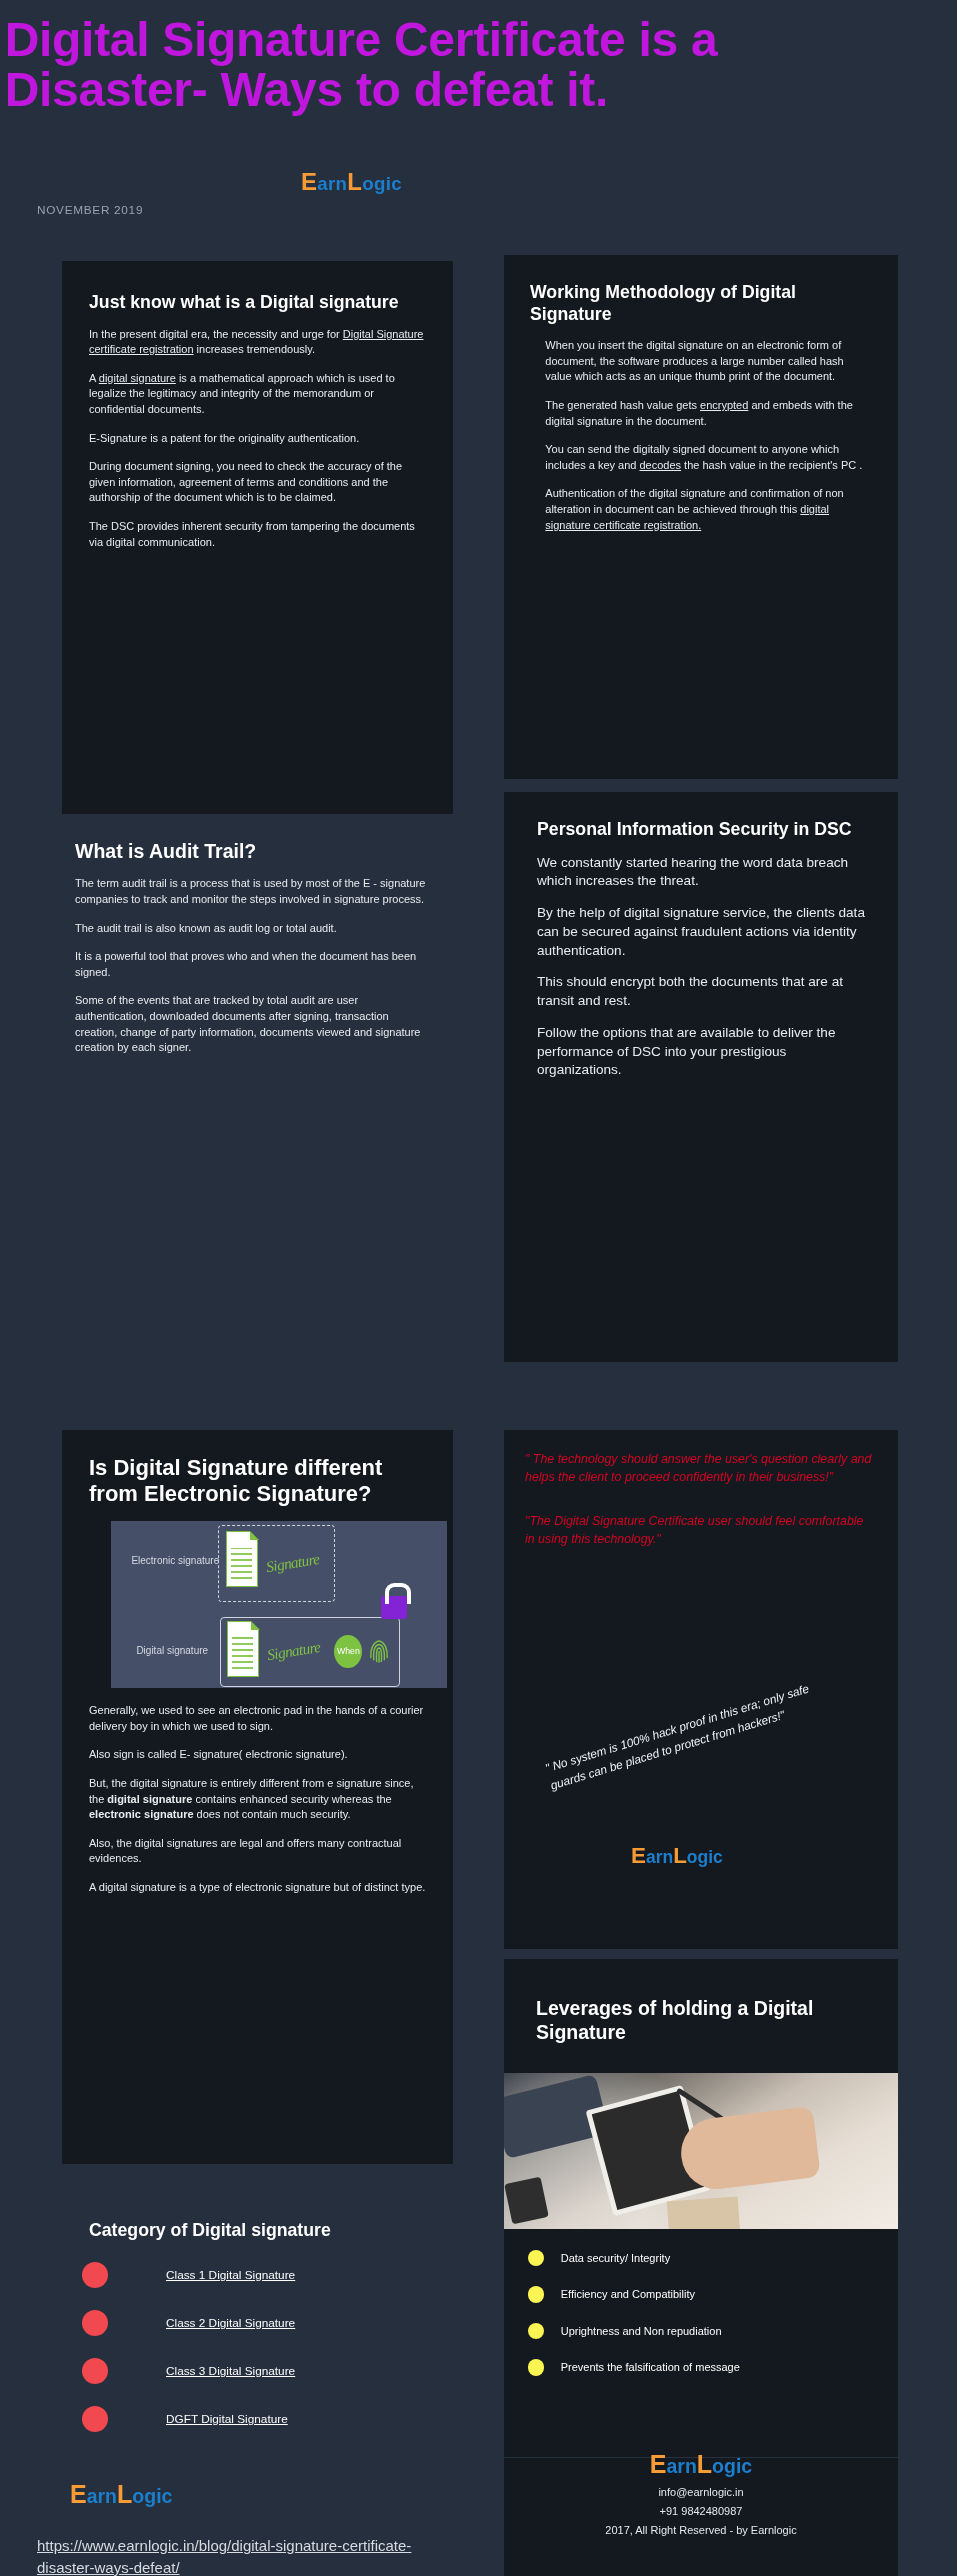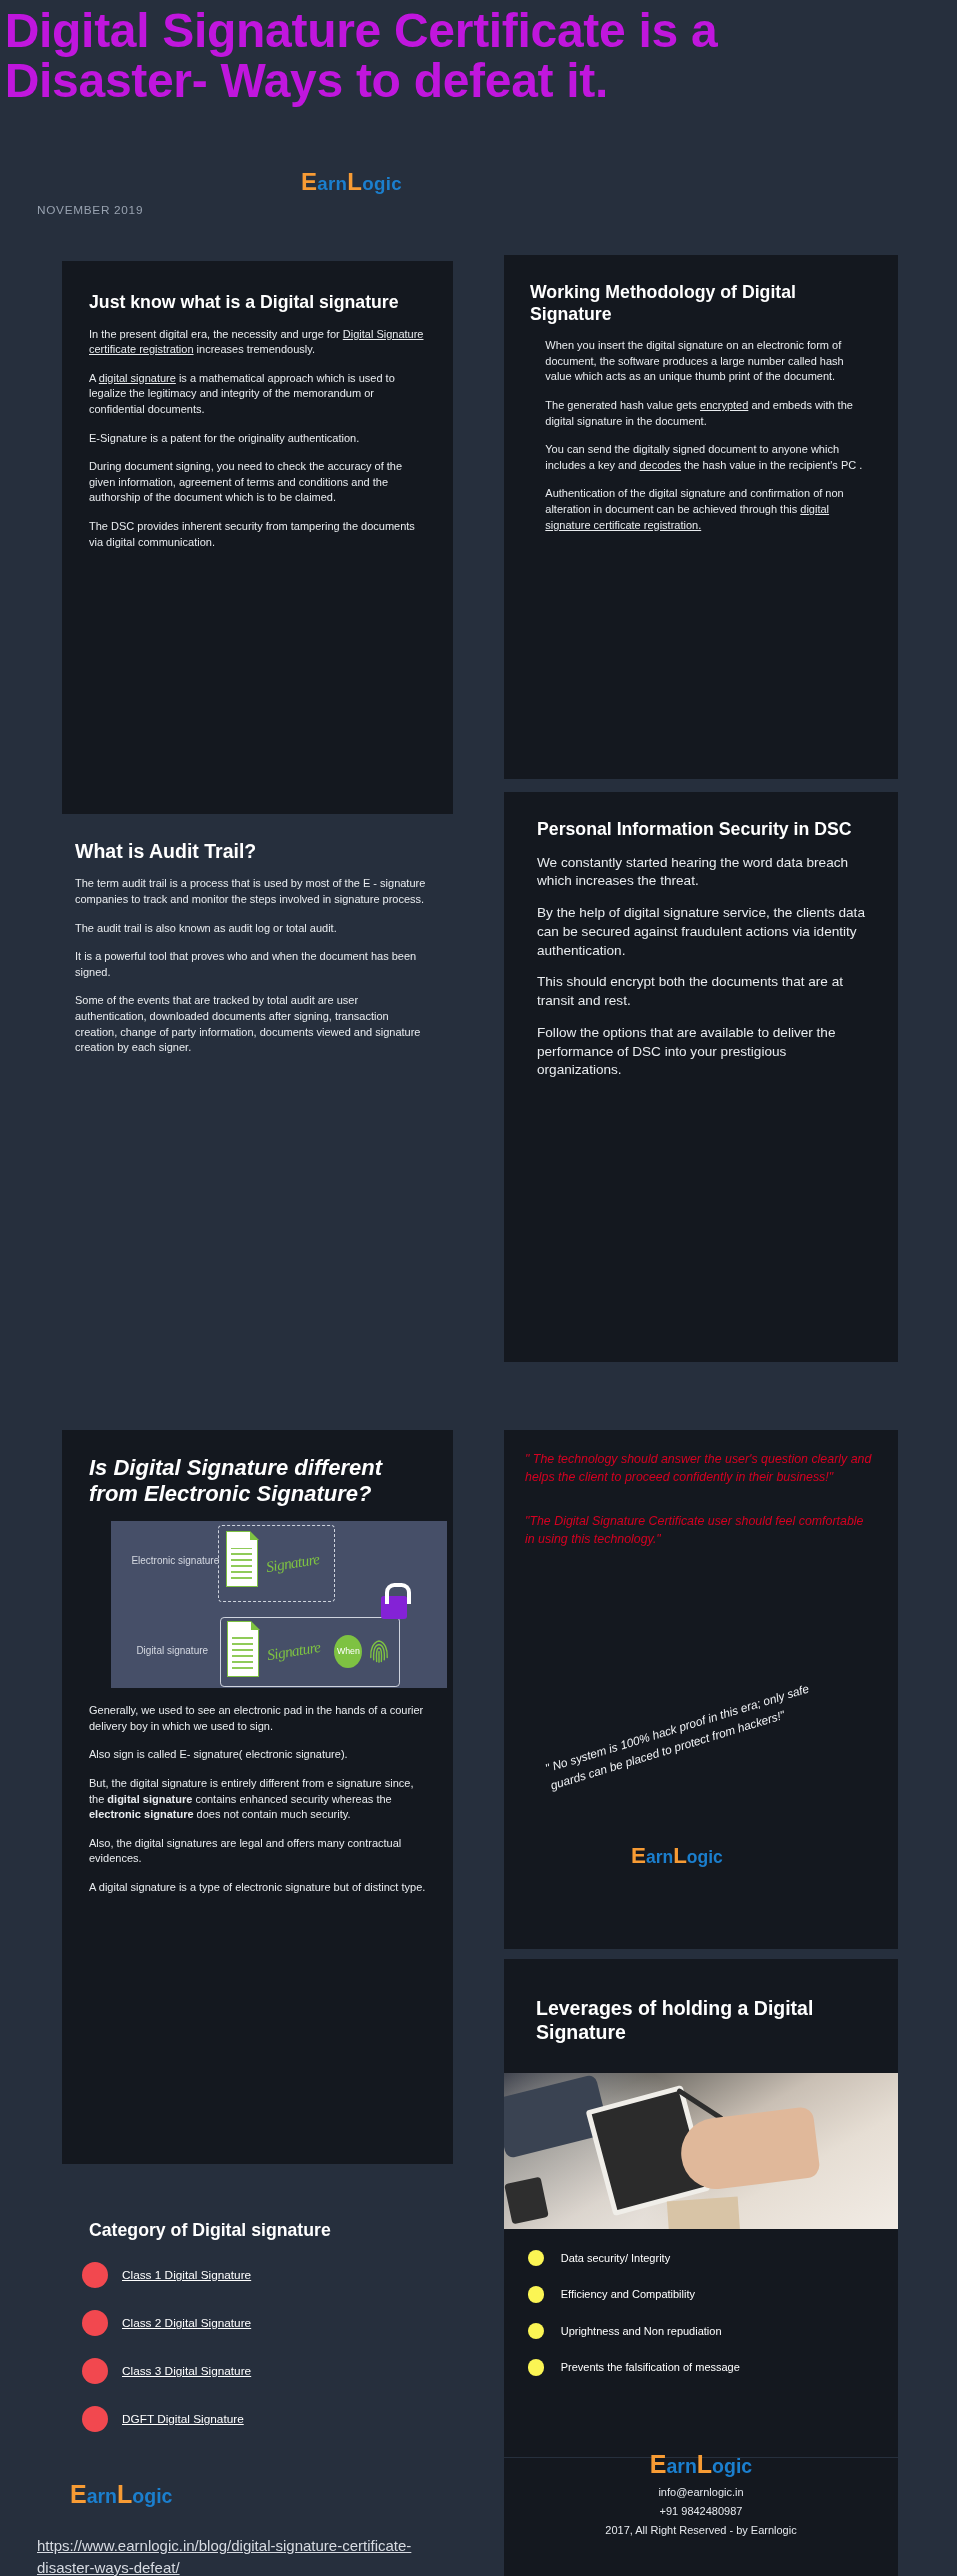--- a/index.html
+++ b/index.html
@@ -14,21 +14,21 @@
   .page {
     position: relative;
     width: 958px;
     height: 2576px;
     background: #262f3d;
   }
 
   
   .hero-title {
     position: absolute;
-    left: 4.7px; top: 6px;
+    left: 4.7px; top: 15px;
     width: 885px;
     color: #c016dd;
     font-size: 48px;
     line-height: 1.05;
     font-weight: 700;
     letter-spacing: -0.3px;
   }
   .hero-logo {
     position: absolute;
     left: 301px; top: 168px;
@@ -61,21 +61,21 @@
     margin-bottom: 13px;
   }
   .panel p {
     color: #e9ecef;
     font-size: 11px;
     line-height: 1.42;
     margin-bottom: 13px;
   }
   .panel p.lg { font-size: 13.6px; line-height: 1.38; }
   .panel h2.lg { font-size: 19.5px; }
-  .panel h2.xl { font-size: 22px; line-height: 1.2; font-style: italic; }
+  .panel h2.xl { font-size: 22px; line-height: 1.2; }
   u.lnk { text-decoration: underline; }
   b.st { font-weight: 700; }
 
   
   #p-know   { left:62px;  top:261px;  width:391px; height:553px; padding:31px 27px 0 27px; }
   #p-audit  { left:62px;  top:823px; width:391px; height:525px; padding:16.5px 25px 0 13px; }
   #p-diff   { left:62px;  top:1430px; width:391px; height:734px; padding:25px 27px 0 27px; }
   #p-cat    { left:62px;  top:2220px; width:391px; height:236px; padding:0 27px 0 20px; }
 
   
@@ -175,21 +175,21 @@
     position: absolute;
     left: 4.1px; top: -13px;
     width: 17.7px; height: 17.7px;
     border: 4.1px solid #ffffff;
     border-bottom: none;
     border-radius: 9.4px 9.4px 0 0;
   }
 
   
   .cat-title { color:#fff; font-size:17.7px; font-weight:700; line-height:1.2; margin-bottom:21px; padding-left:7px;}
-  .cat-row { display:flex; align-items:center; margin-bottom:22px; }
+  .cat-row { display:flex; align-items:center; margin-bottom:22px;gap:44px; }
   .dot-red {
     width:26px; height:26px; border-radius:50%;
     background:#f2484f; flex:0 0 auto; margin-right:14px;
   }
   .cat-row span {
     color:#ffffff; font-size:11.8px; text-decoration:underline;
   }
 
   
   .quote-red {

